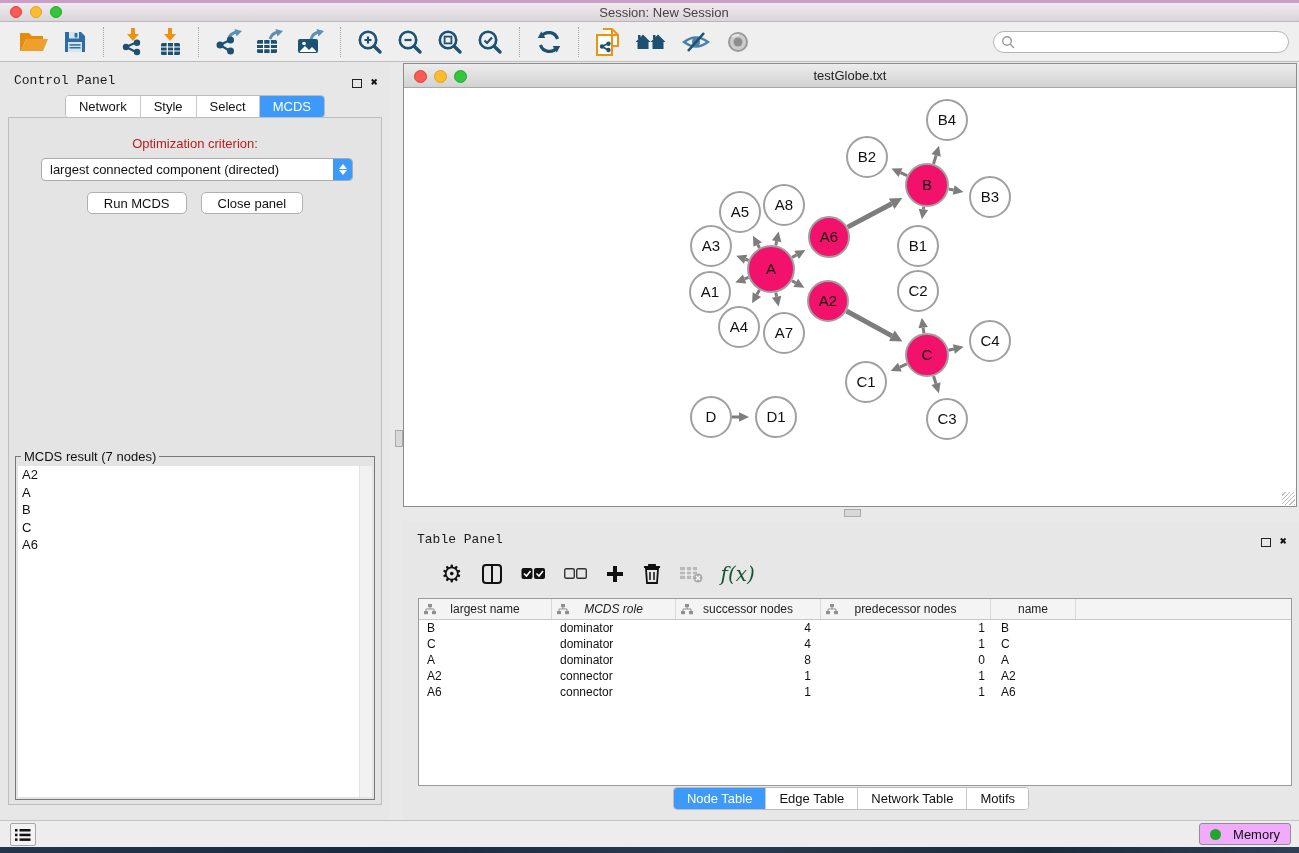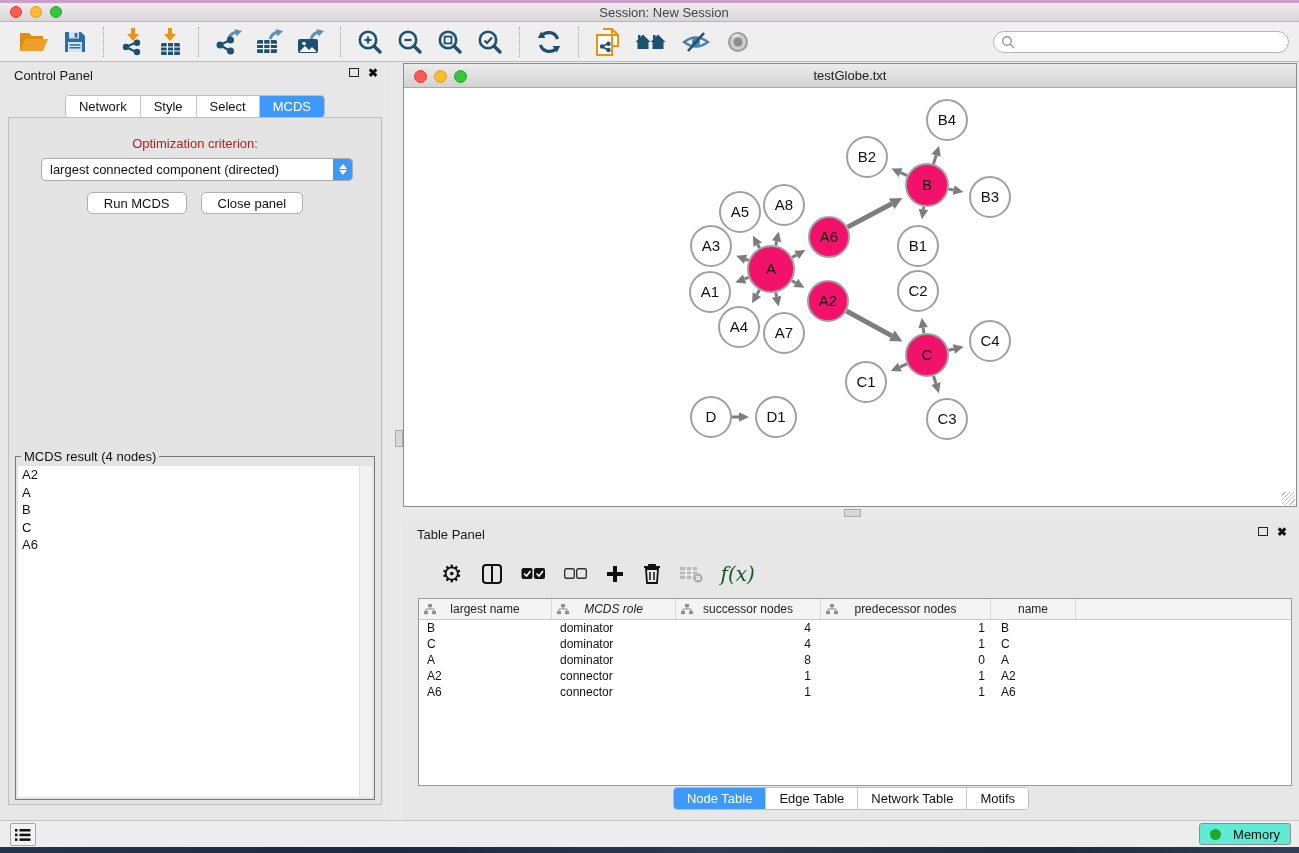--- a/index.html
+++ b/index.html
@@ -22,21 +22,21 @@
   .toolbar { position:absolute; left:0; top:22px; width:100%; height:40px; background:#EFEFEF;
              border-bottom:1px solid #BDBDBD; display:flex; align-items:center; padding-left:12px; }
   .tbtn { background:none; border:none; padding:2px; margin:0 5px; cursor:default; display:flex; align-items:center; }
   .tsep { height:30px; border-left:1px dotted #A5A5A5; margin:0 9px; }
   .search-wrap { margin-left:auto; margin-right:10px; width:296px; height:22px; background:#FFF;
                  border:1px solid #B5B5B5; border-radius:11px; display:flex; align-items:center; padding-left:7px; }
   .search-wrap input { border:none; outline:none; flex:1; font-size:12px; background:transparent; height:18px; }
 
   
   .control-panel { position:absolute; left:0; top:62px; width:390px; height:758px; background:#E7E7E7; }
-  .panel-head { height:26px; display:flex; align-items:flex-start; padding:6px 12px 0 14px; font-size:13px; color:#1A1A1A; }
+  .panel-head { height:26px; display:flex; align-items:flex-end; padding:6px 12px 0 14px; font-size:13px; color:#1A1A1A;font-family:Liberation Mono, monospace; }
   .panel-head .spacer { flex:1; }
   .minibox { width:10px; height:9px; border:1.5px solid #222; display:inline-block; margin-right:9px; }
   .minix { font-size:12px; font-weight:bold; color:#111; line-height:10px; }
   .cp-tabs { position:absolute; left:0; top:33px; width:100%; display:flex; justify-content:center; }
   .seg { display:flex; border:1px solid #BDBDBD; border-radius:4px; overflow:hidden; background:#FFF; height:23px; }
   .seg .segment { padding:3px 13px; font-size:13px; color:#111; background:#FFF;
                   border-right:1px solid #C9C9C9; display:flex; align-items:center; }
   .seg .segment:last-child { border-right:none; }
   .seg .segment.sel { background:#3D9AFB; color:#FFF; }
   .cp-content { position:absolute; left:8px; top:55px; width:374px; height:688px;
@@ -87,21 +87,21 @@
         font-size:12px; color:#222; }
   .th .hicon { position:absolute; left:5px; top:5px; }
   .tr { display:flex; height:16px; align-items:center; }
   .td { font-size:12px; color:#111; overflow:hidden; white-space:nowrap; }
   .tp-tabs { position:absolute; left:0; top:266px; width:100%; display:flex; justify-content:center; }
 
   
   .statusbar { position:absolute; left:0; top:820px; width:100%; height:27px; background:#EDEDED; border-top:1px solid #C4C4C4; }
   .list-btn { position:absolute; left:10px; top:2px; width:26px; height:23px; background:#F3F3F3;
               border:1px solid #A8A8A8; border-radius:2px; display:flex; align-items:center; justify-content:center; }
-  .memory-btn { position:absolute; right:8px; top:2px; height:22px; background:#5eead4; border:1px solid #8F8F8F;
+  .memory-btn { position:absolute; right:8px; top:2px; height:22px; background:#f0abfc; border:1px solid #8F8F8F;
                 border-radius:3px; display:flex; align-items:center; gap:12px; padding:0 10px; font-size:13px; color:#111; }
   .mem-dot { width:11px; height:11px; border-radius:50%; background:#1FA62B; }
   .desktop-strip { position:absolute; left:0; top:847px; width:100%; height:6px;
                    background:linear-gradient(90deg,#24344A,#1B2940 30%,#2B3A50 55%,#1C2A3E 80%,#303F55); }
 </style>
 </head>
 <body>
 
 <div class="app">
 
@@ -293,21 +293,21 @@
         <span class="stepper">
             <i class="up"></i>
             <i class="down"></i>
           </span>
       </div>
       <div class="btn-row">
         <button class="push-btn">Run MCDS</button>
         <button class="push-btn">Close panel</button>
       </div>
       <div class="result-group">
-        <span class="result-legend">MCDS result (4 nodes)</span>
+        <span class="result-legend">MCDS result (7 nodes)</span>
         <div class="result-list" id="mcds-result-list">
           <div class="result-scroll"></div>
         <div class="result-item">A2</div>
             <div class="result-item">A</div>
             <div class="result-item">B</div>
             <div class="result-item">C</div>
             <div class="result-item">A6</div>
           </div>
       </div>
     </div>

